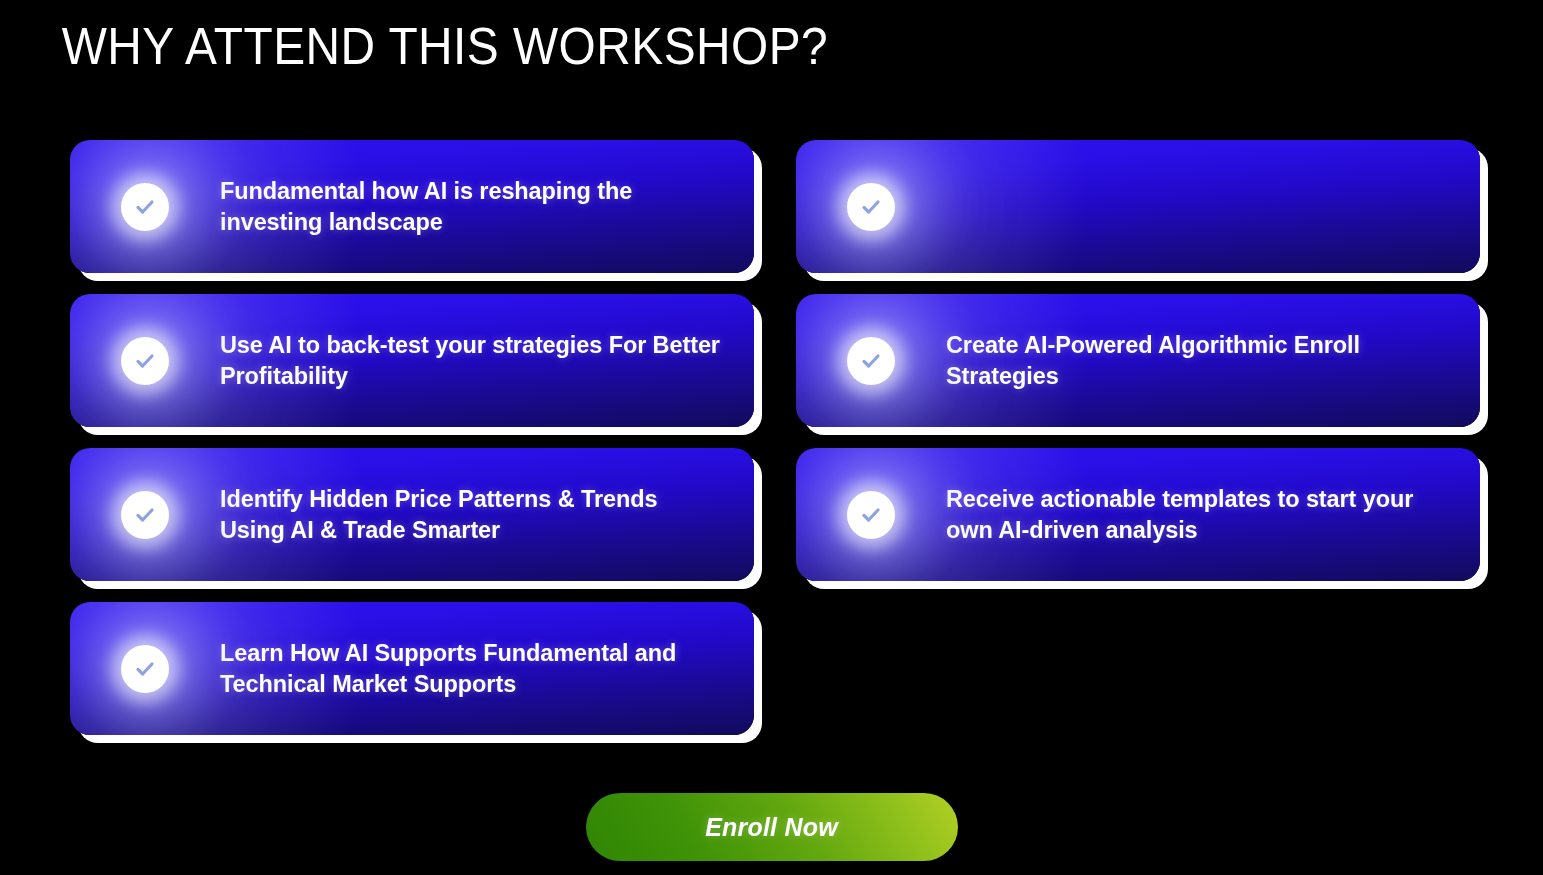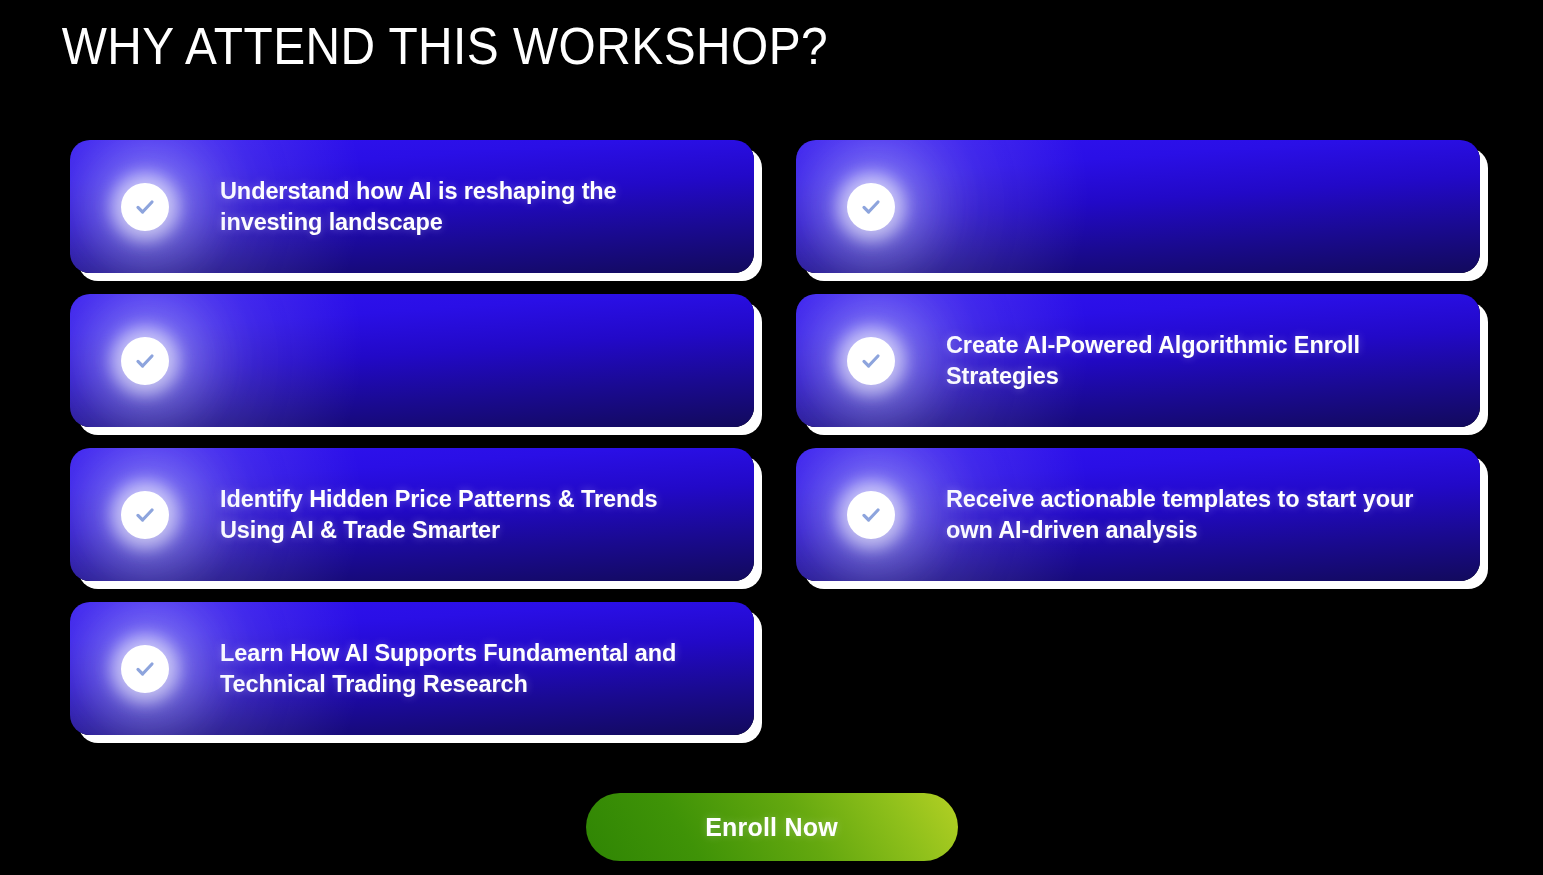--- a/index.html
+++ b/index.html
@@ -126,20 +126,21 @@
     background: linear-gradient(58deg, #2f8504 0%, #3f9307 28%, #64a80f 58%, #8fc01b 82%, #b4d024 100%);
     color: #ffffff;
     font-family: "Liberation Sans", sans-serif;
     font-size: 25px;
     font-weight: bold;
     letter-spacing: 0.2px;
     text-shadow: 0 0 8px rgba(255,255,255,0.25);
     display: flex;
     align-items: center;
     justify-content: center;
+    font-style: italic;
   }
 </style>
 </head>
 <body>
 
 <div class="page">
 
   <div class="heading-wrap">
     <h1 class="page-title">WHY ATTEND THIS WORKSHOP?</h1>
   </div>
@@ -147,41 +148,42 @@
   <div class="cards-grid">
 
     <div class="card">
       <div class="card-icon-cell">
         <span class="check-badge">
           <svg width="28" height="28" viewBox="0 0 28 28" aria-hidden="true">
             <path d="M7 14.4 L11.6 19 L21 9" fill="none" stroke="#8da4dd" stroke-width="3.2" stroke-linecap="round" stroke-linejoin="round"></path>
           </svg>
         </span>
       </div>
-      <div class="card-text">Understand how AI is reshaping the investing landscape</div>
-    </div>
-
-    <div class="card">
-      <div class="card-icon-cell">
-        <span class="check-badge">
-          <svg width="28" height="28" viewBox="0 0 28 28" aria-hidden="true">
-            <path d="M7 14.4 L11.6 19 L21 9" fill="none" stroke="#8da4dd" stroke-width="3.2" stroke-linecap="round" stroke-linejoin="round"></path>
-          </svg>
-        </span>
-      </div>
-    </div>
-
-    <div class="card">
-      <div class="card-icon-cell">
-        <span class="check-badge">
-          <svg width="28" height="28" viewBox="0 0 28 28" aria-hidden="true">
-            <path d="M7 14.4 L11.6 19 L21 9" fill="none" stroke="#8da4dd" stroke-width="3.2" stroke-linecap="round" stroke-linejoin="round"></path>
-          </svg>
-        </span>
-      </div>
+      <div class="card-text">Fundamental how AI is reshaping the investing landscape</div>
+    </div>
+
+    <div class="card">
+      <div class="card-icon-cell">
+        <span class="check-badge">
+          <svg width="28" height="28" viewBox="0 0 28 28" aria-hidden="true">
+            <path d="M7 14.4 L11.6 19 L21 9" fill="none" stroke="#8da4dd" stroke-width="3.2" stroke-linecap="round" stroke-linejoin="round"></path>
+          </svg>
+        </span>
+      </div>
+    </div>
+
+    <div class="card">
+      <div class="card-icon-cell">
+        <span class="check-badge">
+          <svg width="28" height="28" viewBox="0 0 28 28" aria-hidden="true">
+            <path d="M7 14.4 L11.6 19 L21 9" fill="none" stroke="#8da4dd" stroke-width="3.2" stroke-linecap="round" stroke-linejoin="round"></path>
+          </svg>
+        </span>
+      </div>
+      <div class="card-text">Use AI to back-test your strategies For Better Profitability</div>
     </div>
 
 
     <div class="card">
       <div class="card-icon-cell">
         <span class="check-badge">
           <svg width="28" height="28" viewBox="0 0 28 28" aria-hidden="true">
             <path d="M7 14.4 L11.6 19 L21 9" fill="none" stroke="#8da4dd" stroke-width="3.2" stroke-linecap="round" stroke-linejoin="round"></path>
           </svg>
         </span>
@@ -212,21 +214,21 @@
     </div>
 
     <div class="card">
       <div class="card-icon-cell">
         <span class="check-badge">
           <svg width="28" height="28" viewBox="0 0 28 28" aria-hidden="true">
             <path d="M7 14.4 L11.6 19 L21 9" fill="none" stroke="#8da4dd" stroke-width="3.2" stroke-linecap="round" stroke-linejoin="round"></path>
           </svg>
         </span>
       </div>
-      <div class="card-text">Learn How AI Supports Fundamental and Technical Trading Research</div>
+      <div class="card-text">Learn How AI Supports Fundamental and Technical Market Supports</div>
     </div>
 
   </div>
 
   <div class="cta-wrap">
     <button class="cta-button">Enroll Now</button>
   </div>
 
 </div>
 

